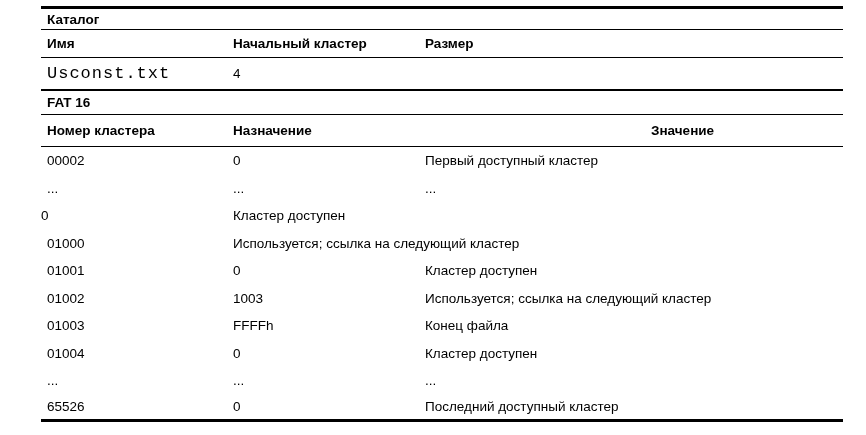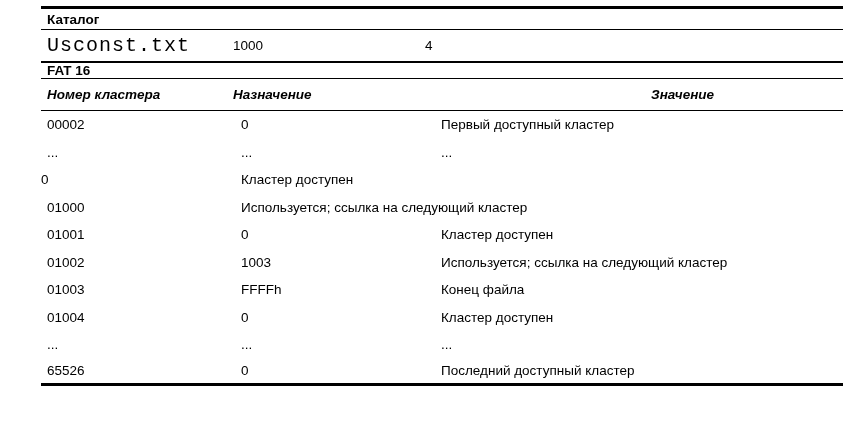--- a/index.html
+++ b/index.html
@@ -16,50 +16,54 @@
     left: 41px; top: 6px;
     width: 802px;
   }
   .row { display: flex; align-items: center; }
   .cell { display: flex; align-items: center; overflow: hidden; white-space: nowrap; }
   .c1 { width: 192px; padding-left: 6px; }
   .c2 { width: 192px; }
   .c3 { flex: 1; }
   .bold { font-weight: bold; }
   .sans { font-size: 13.5px; }
-  .mono { font-family: "Liberation Mono", "DejaVu Sans Mono", monospace; font-size: 20px; letter-spacing: 1px; }
+  .mono { font-family: "Liberation Mono", "DejaVu Sans Mono", monospace; font-size: 17px; letter-spacing: 1px; }
 
   
   .bt-thick { border-top: 3px solid #000000; }
   .bb       { border-bottom: 1px solid #000000; }
   .bb-med   { border-bottom: 2px solid #000000; }
   .bb-thick { border-bottom: 3px solid #000000; }
 
   
   .r-title  { height: 24px; }  
   .r-head1  { height: 28px; }  
   .r-data1  { height: 33px; }  
-  .r-fat    { height: 16px; }  
-  .r-head2  { height: 32px; font-style: italic; }  
-  .r-data   { height: 27.5px; gap: 8px; }
+  .r-fat    { height: 24px; }  
+  .r-head2  { height: 32px; }  
+  .r-data   { height: 27.5px; }
 </style>
 </head>
 <body>
 
 <div class="page">
   <div class="table-wrap">
 
     <div class="row r-title bt-thick bb">
       <div class="cell c1 sans bold">Каталог</div>
     </div>
 
+    <div class="row r-head1 bb">
+      <div class="cell c1 sans bold">Имя</div>
+      <div class="cell c2 sans bold">Начальный кластер</div>
+      <div class="cell c3 sans bold">Размер</div>
+    </div>
 
     <div class="row r-data1 bb-med">
       <div class="cell c1 mono">Usconst.txt</div>
-      <div class="cell c2 sans">1000</div>
       <div class="cell c3 sans">4</div>
     </div>
 
     <div class="row r-fat bb">
       <div class="cell c1 sans bold">FAT 16</div>
     </div>
 
     <div class="row r-head2 bb">
       <div class="cell c1 sans bold">Номер кластера</div>
       <div class="cell c3 sans bold">Назначение</div>

